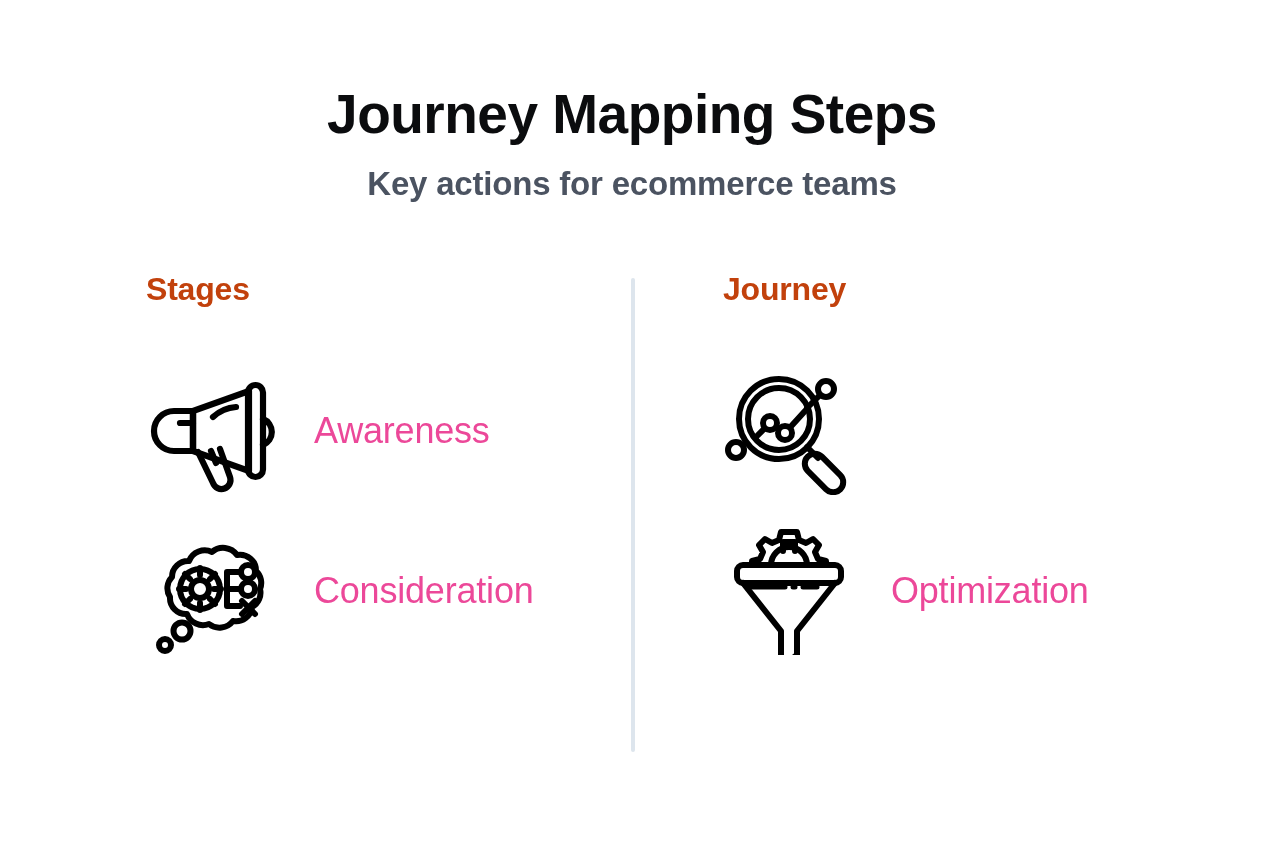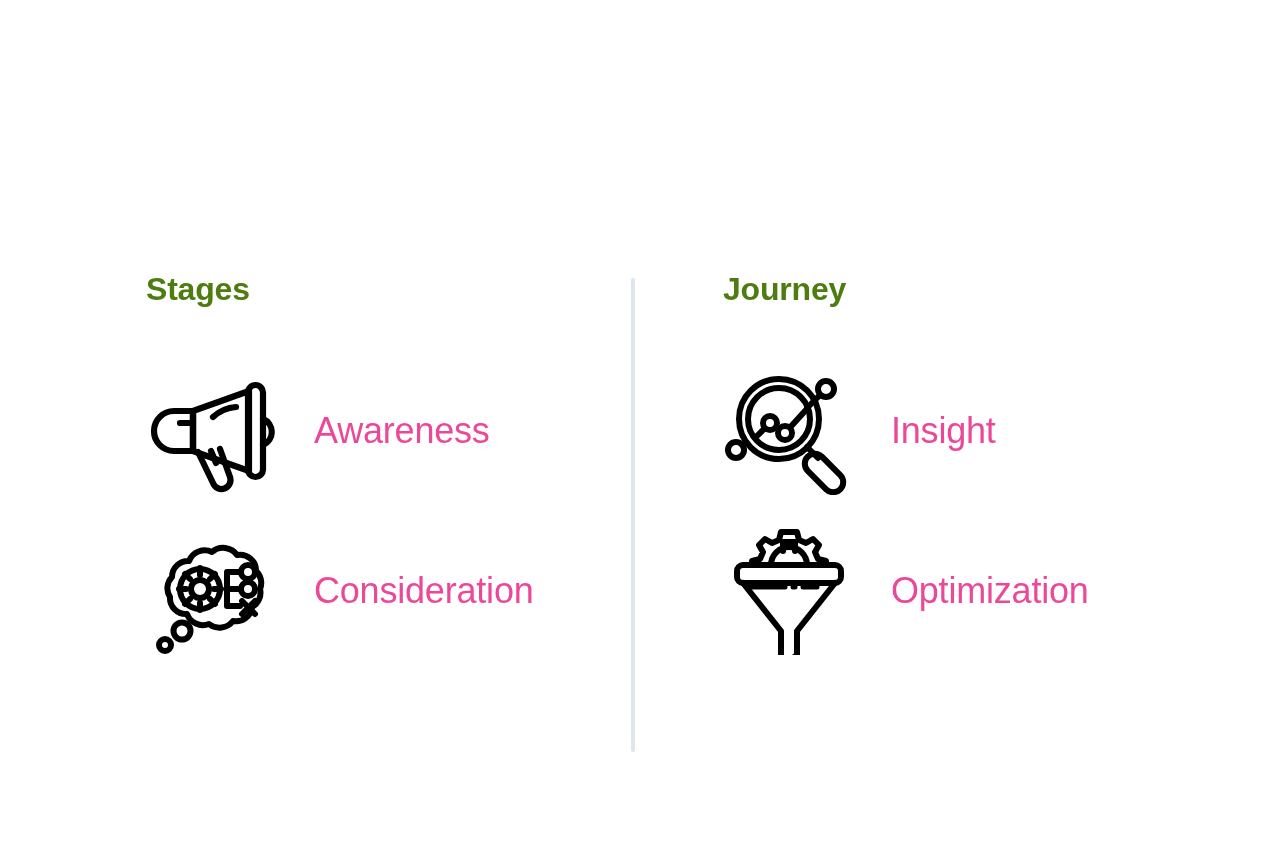--- a/index.html
+++ b/index.html
@@ -68,21 +68,21 @@
     position: absolute;
     top: 0;
     width: 470px;
   }
   .column-left  { left: 146px; }
   .column-right { left: 723px; }
 
   .column-title {
     font-size: 32px;
     font-weight: 700;
-    color: #4d7c0f;
+    color: #c2410c;
     letter-spacing: -0.2px;
     margin: 0;
     line-height: 1.1;
   }
 
   .item-list {
     list-style: none;
     margin: 0;
     padding: 0;
   }
@@ -111,20 +111,24 @@
     letter-spacing: -0.2px;
     white-space: nowrap;
     margin-left: 36px;
   }
 </style>
 </head>
 <body>
 
 <div class="slide">
 
+  <div class="header">
+    <h1 class="title">Journey Mapping Steps</h1>
+    <h2 class="subtitle">Key actions for ecommerce teams</h2>
+  </div>
 
   <div class="columns">
 
     <div class="divider"></div>
 
     <div class="column column-left">
       <h3 class="column-title">Stages</h3>
 
       <ul class="item-list">
 
@@ -204,21 +208,20 @@
               <circle cx="60" cy="66" r="7" fill="#ffffff"></circle>
 
               <path d="M82 41 L95 28"></path>
               <circle cx="101" cy="22" r="8" fill="#ffffff"></circle>
               <circle cx="11" cy="83" r="8" fill="#ffffff"></circle>
 
               <path d="M82 80 L93 91"></path>
               <rect x="89" y="83" width="20" height="46" rx="10" transform="rotate(-45 99 106)"></rect>
             </svg>
           </span>
-          <span class="item-label">Insight</span>
         </li>
 
         <li class="item">
           <span class="item-icon">
             <svg width="128" height="128" viewBox="0 0 128 128" fill="none" stroke="#000000" stroke-width="6" stroke-linecap="round" stroke-linejoin="round">
 
               <path d="M58 36 L58 27 L70 27 L70 36" transform="translate(0,-12)"></path>
               <path d="M64 5 L56 5 L54 13 L47 16 L40 12 L34 18 L38 25
                        L35 32 L27 34 L27 38 L101 38 L101 34 L93 32 L90 25
                        L94 18 L88 12 L81 16 L74 13 L72 5 Z"></path>

